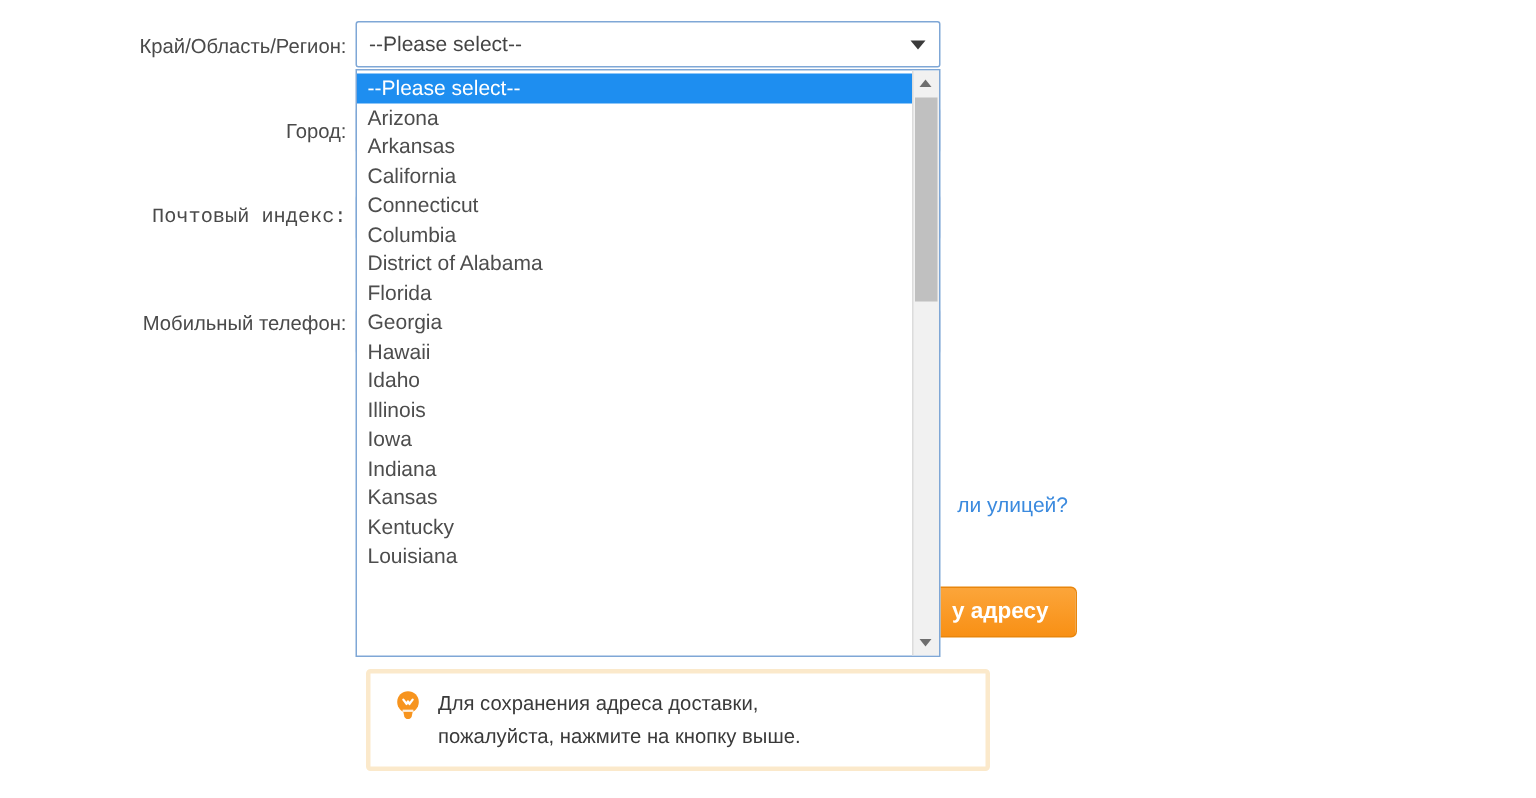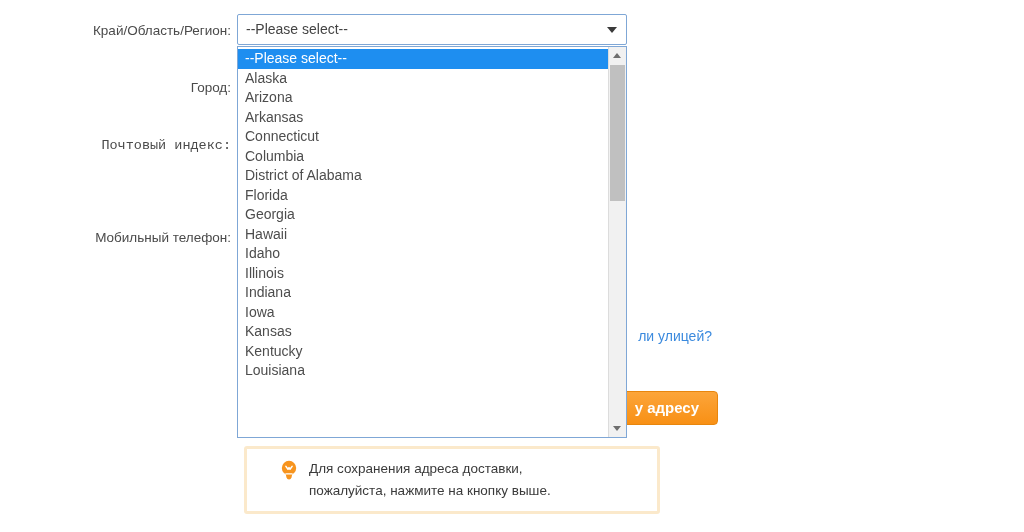--- a/index.html
+++ b/index.html
@@ -23,21 +23,21 @@
     right: 793px;            
     text-align: left;
     white-space: nowrap;
     color: #4a4a4a;
     font-size: 13.5px;
     line-height: 16px;
   }
   #label-region { top: 23px; }
   #label-city   { top: 80px; }
   #label-zip    { top: 138px; font-family: Liberation Mono, monospace; }
-  #label-phone  { top: 230px; }
+  #label-phone  { top: 208px; }
 
   
   .text-input {
     position: absolute;
     left: 237px;
     width: 390px;
     height: 30px;
     box-sizing: border-box;
     border: 1px solid #9ab7e0;
     border-radius: 2px;
@@ -95,21 +95,21 @@
     left: 244px;
     top: 446px;
     width: 416px;
     height: 68px;
     box-sizing: border-box;
     background: #ffffff;
     border: 3px solid #fbe9cb;
     border-radius: 3px;
     display: flex;
     align-items: flex-start;
-    padding: 9px 10px 0 28px;
+    padding: 9px 10px 0 11px;
   }
   #hint-bulb-icon {
     width: 20px;
     height: 24px;
     flex: 0 0 20px;
     margin: 1px 10px 0 4px;
     position: relative;
   }
   #hint-bulb-icon svg { display: block; }
   #hint-text {
@@ -261,33 +261,33 @@
 </div>
 
 <div id="region-select-box">
   <span id="region-select-value">--Please select--</span>
   <span id="region-select-arrow"></span>
 </div>
 
 <div id="region-listbox">
   <div id="region-options">
       <div class="region-option selected">--Please select--</div>
-      <div class="region-option">Alaska</div>
       <div class="region-option">Arizona</div>
       <div class="region-option">Arkansas</div>
+      <div class="region-option">California</div>
       <div class="region-option">Connecticut</div>
       <div class="region-option">Columbia</div>
       <div class="region-option">District of Alabama</div>
       <div class="region-option">Florida</div>
       <div class="region-option">Georgia</div>
       <div class="region-option">Hawaii</div>
       <div class="region-option">Idaho</div>
       <div class="region-option">Illinois</div>
+      <div class="region-option">Iowa</div>
       <div class="region-option">Indiana</div>
-      <div class="region-option">Iowa</div>
       <div class="region-option">Kansas</div>
       <div class="region-option">Kentucky</div>
       <div class="region-option">Louisiana</div>
     </div>
 
   <div id="region-scrollbar">
     <div class="sb-button" id="sb-up-button">
       <span class="sb-arrow"></span>
     </div>
     <div id="sb-thumb"></div>

